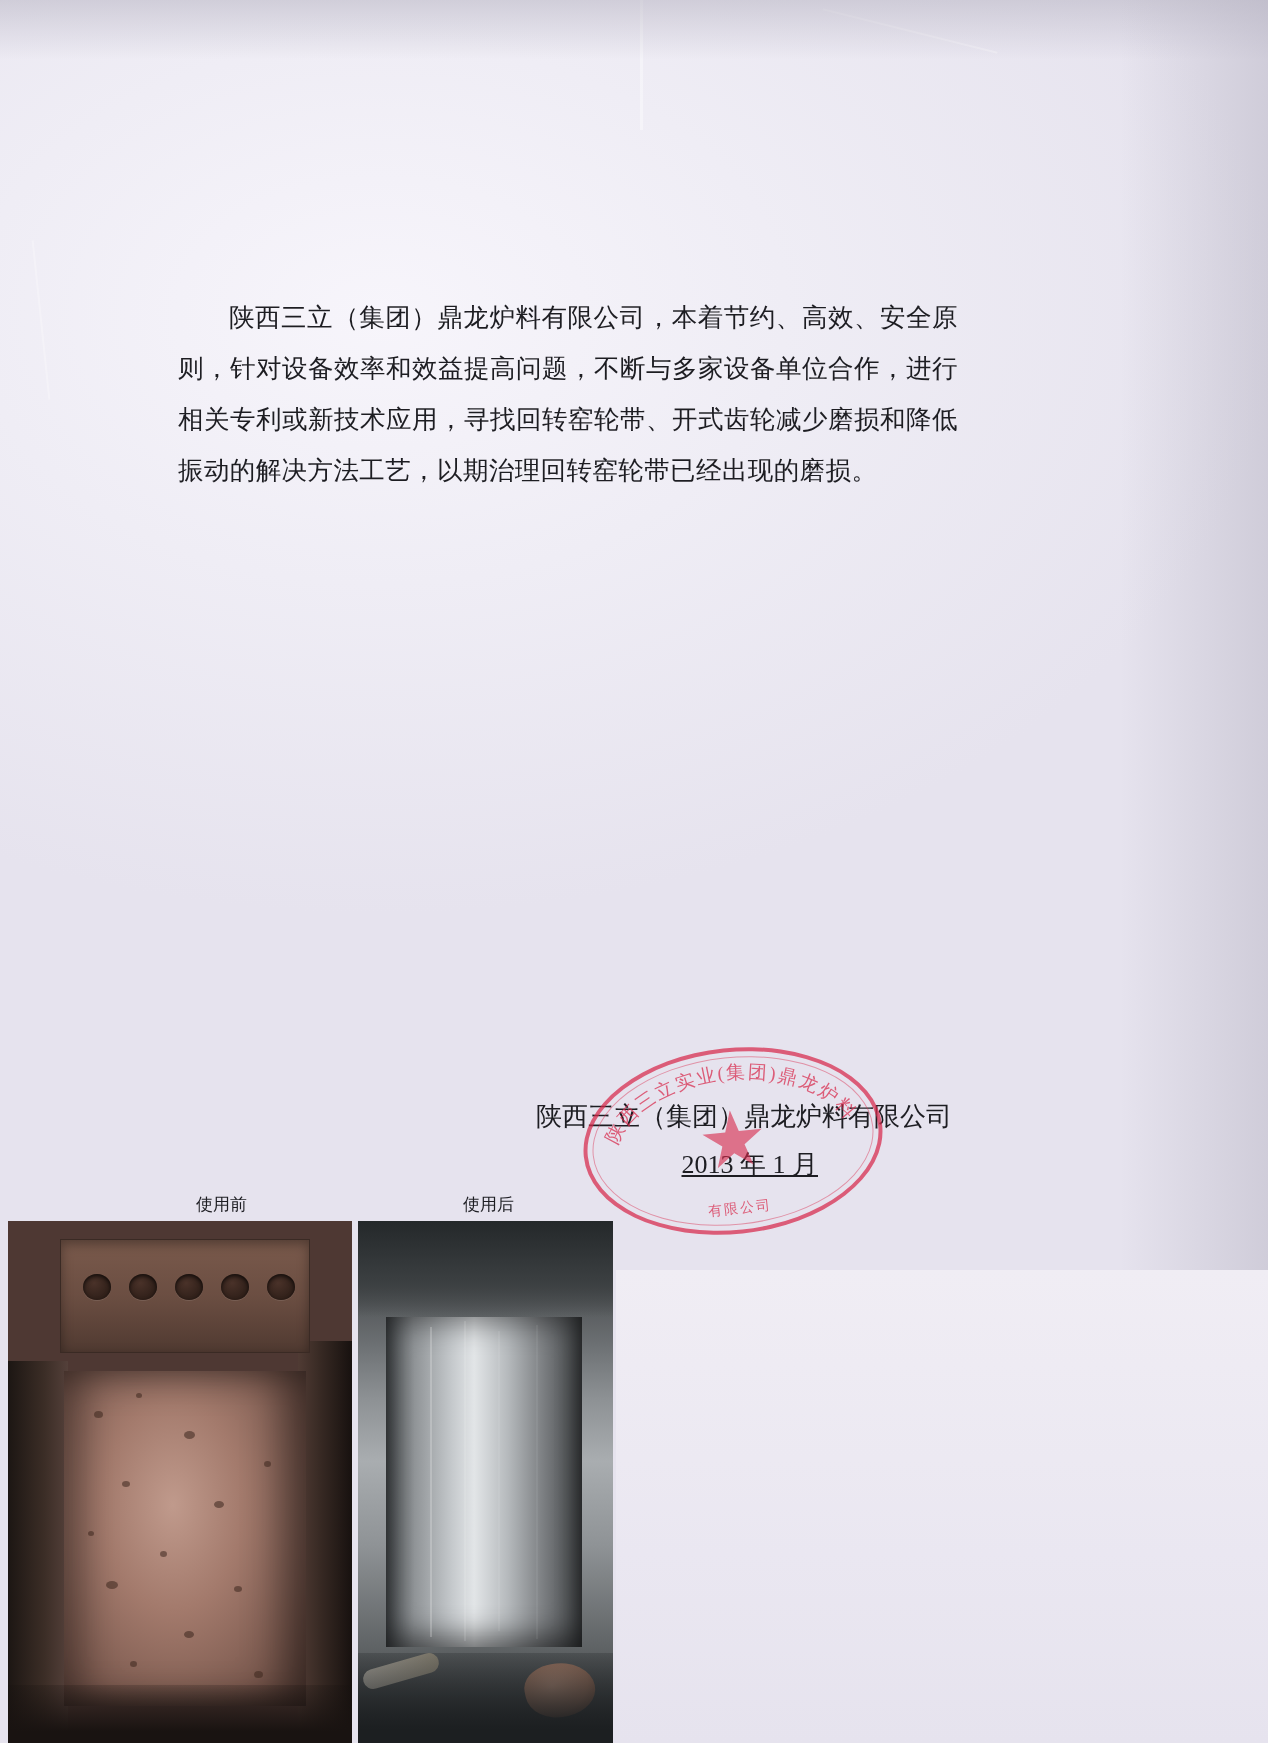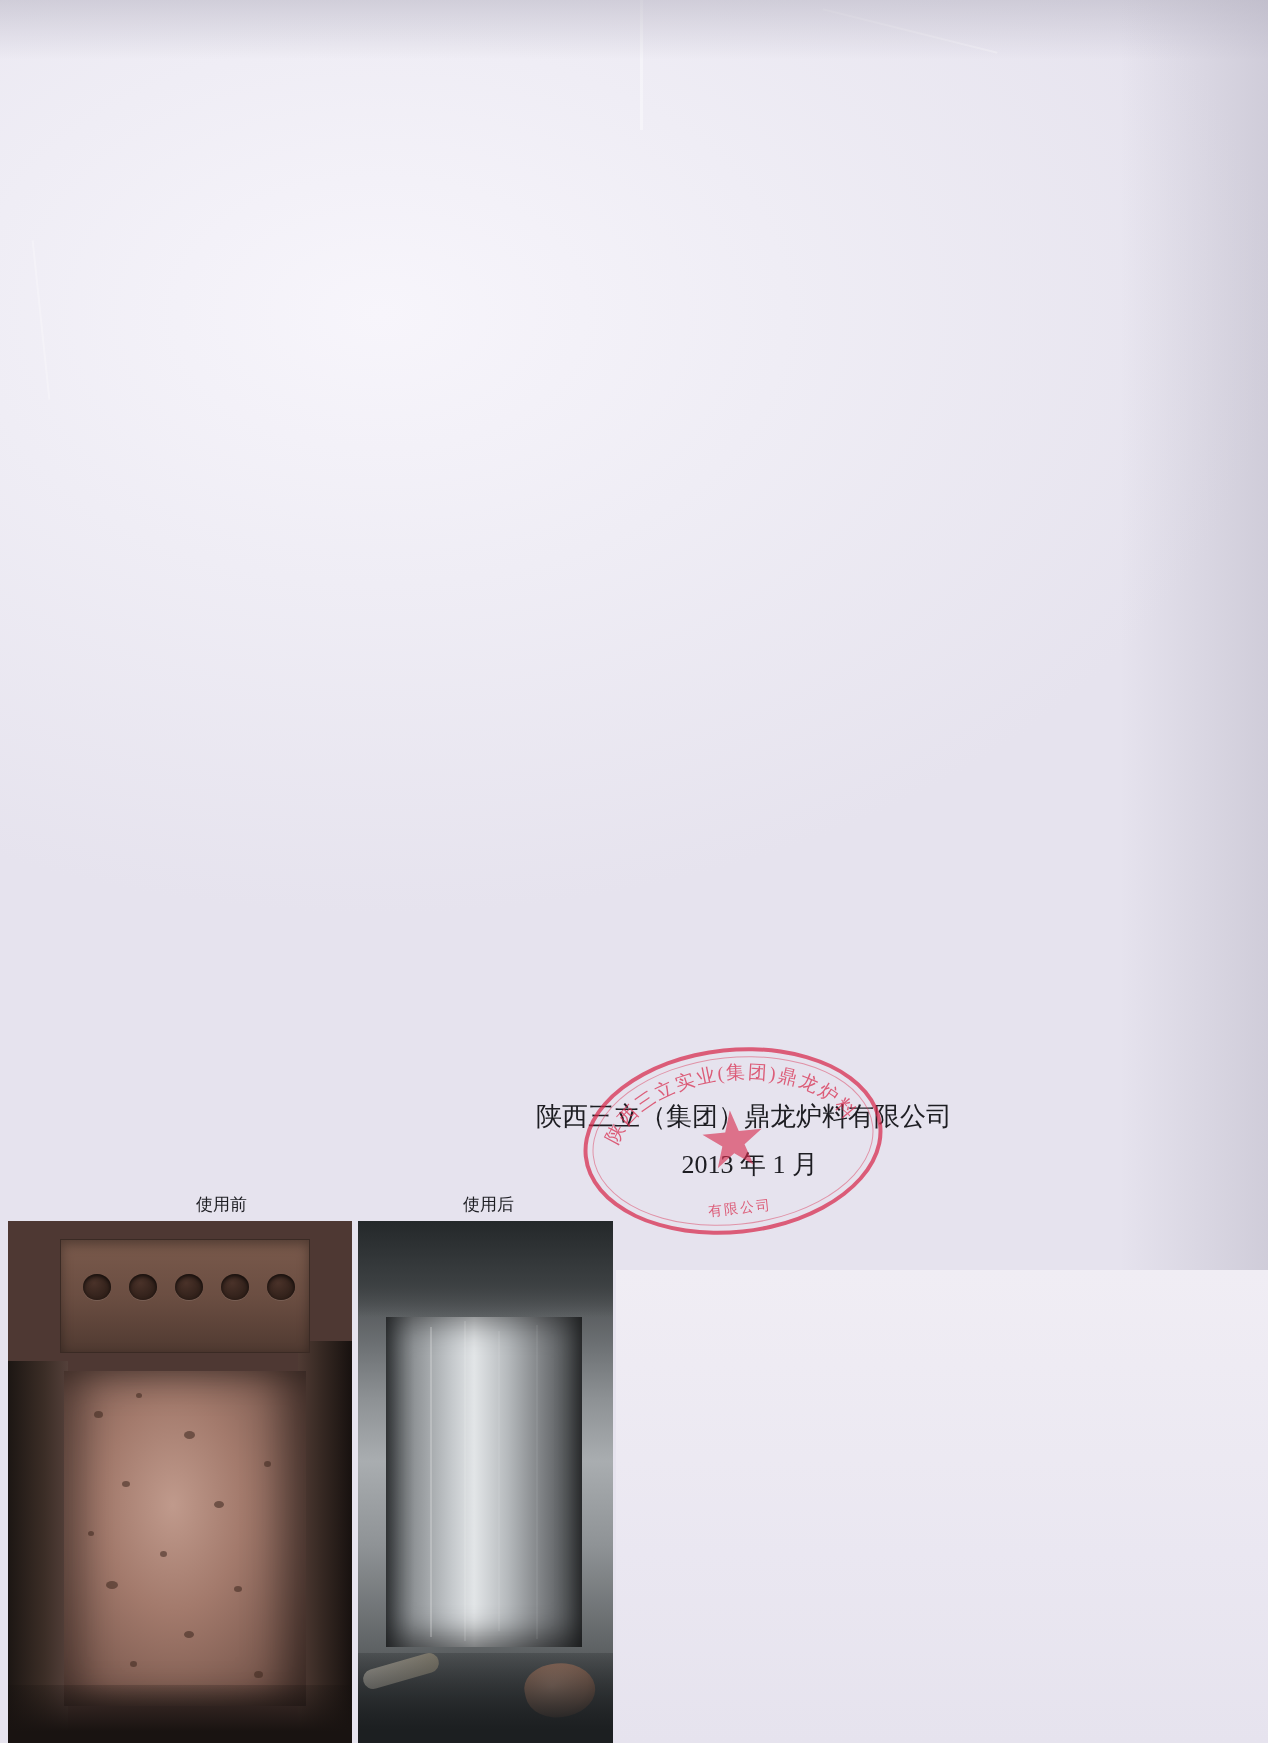--- a/index.html
+++ b/index.html
@@ -79,20 +79,21 @@
   }
   .sign-company {
     font-size: 26px;
     line-height: 48px;
     padding-right: 6px;
   }
   .sign-date {
     font-size: 26px;
     line-height: 48px;
     padding-right: 140px;
+    text-decoration: underline;
   }
 
   
   #stamp {
     position: absolute;
     left: 583px;
     top: 1048px;
     width: 300px;
     height: 186px;
     transform: rotate(-6deg);
@@ -264,20 +265,21 @@
 <div id="page">
 
   <div class="crease" style="left:640px;top:0;width:3px;height:130px;opacity:.7;"></div>
   <div class="crease" style="left:820px;top:30px;width:180px;height:2px;transform:rotate(14deg);opacity:.5;"></div>
   <div class="crease" style="left:40px;top:240px;width:2px;height:160px;transform:rotate(-6deg);opacity:.5;"></div>
   <div class="shadow-band" style="left:0;top:0;width:1268px;height:60px;background:linear-gradient(180deg, rgba(185,182,196,.55), rgba(185,182,196,0));"></div>
   <div class="shadow-band" style="left:1120px;top:0;width:148px;height:1743px;background:linear-gradient(270deg, rgba(180,177,192,.45), rgba(180,177,192,0));"></div>
 
 
   <div class="body-area">
+    <p class="para">陕西三立（集团）鼎龙炉料有限公司，本着节约、高效、安全原则，针对设备效率和效益提高问题，不断与多家设备单位合作，进行相关专利或新技术应用，寻找回转窑轮带、开式齿轮减少磨损和降低振动的解决方法工艺，以期治理回转窑轮带已经出现的磨损。</p>
   </div>
 
   <div class="sign-block">
     <div class="sign-company">陕西三立（集团）鼎龙炉料有限公司</div>
     <div class="sign-date">2013 年 1 月</div>
   </div>
 
   <div id="stamp">
     <div class="ring"></div>
     <div class="ring inner"></div>

